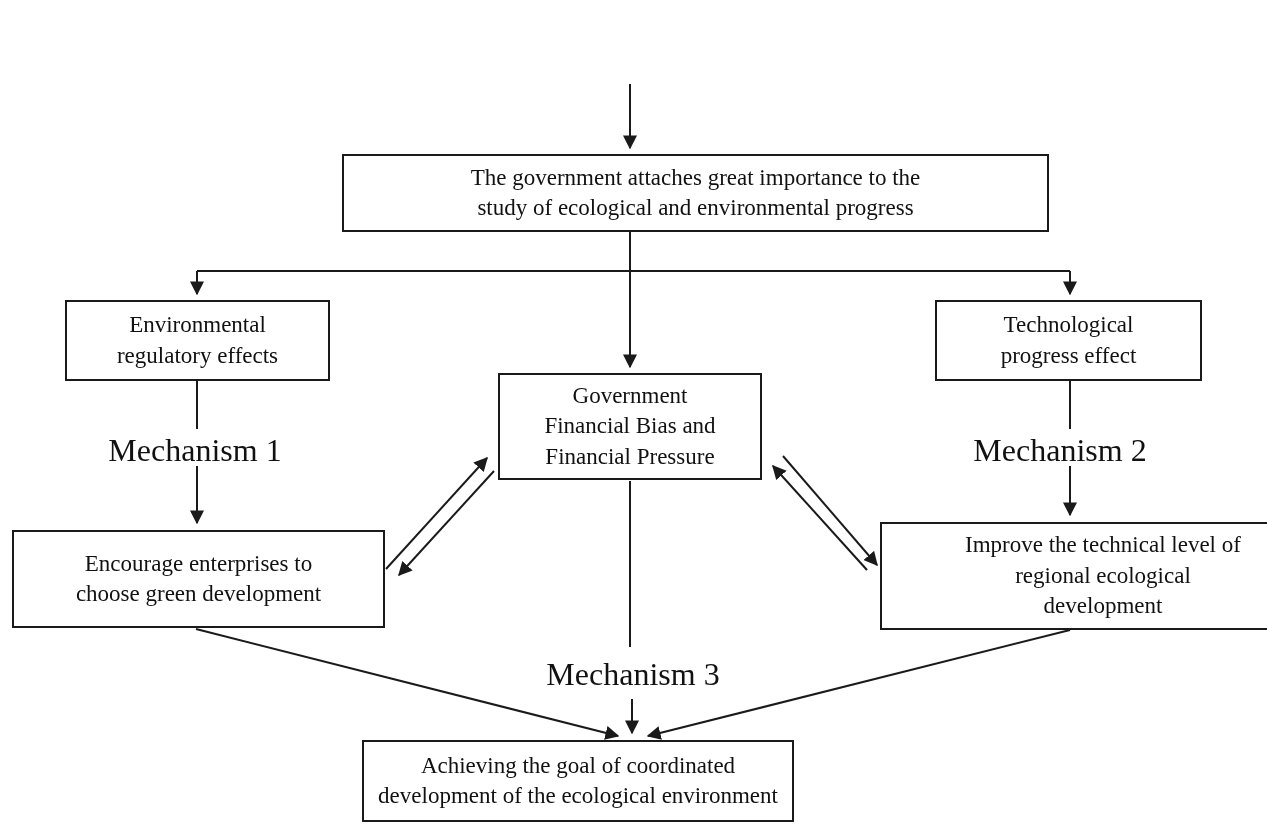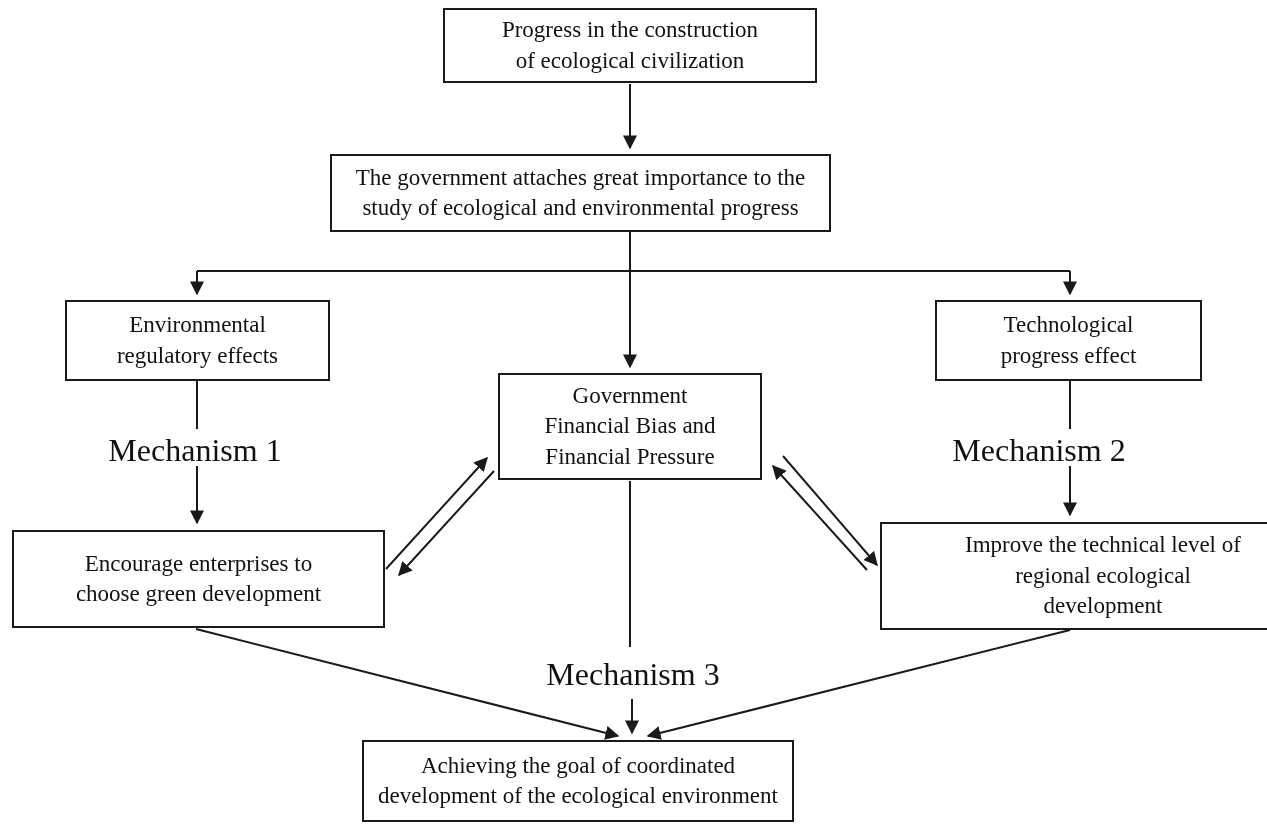--- a/index.html
+++ b/index.html
@@ -70,24 +70,22 @@
     <line x1="867" y1="570" x2="773" y2="466" marker-end="url(#arrow)"></line>
     <line x1="783" y1="456" x2="877" y2="565" marker-end="url(#arrow)"></line>
 
     <line x1="630" y1="481" x2="630" y2="647"></line>
     <line x1="632" y1="699" x2="632" y2="733" marker-end="url(#arrow)"></line>
 
     <line x1="196" y1="629" x2="618" y2="736" marker-end="url(#arrow)"></line>
     <line x1="1070" y1="630" x2="648" y2="736" marker-end="url(#arrow)"></line>
   </svg>
 
-  <div class="node" style="left:443px; top:8px; width:374px; height:75px;">Progress in the construction
-of ecological civilization</div>
 
-  <div class="node" style="left:330px; top:154px; width:501px; height:78px;">The government attaches great importance to the
+  <div class="node" style="left:342px; top:154px; width:707px; height:78px;">The government attaches great importance to the
 study of ecological and environmental progress</div>
 
   <div class="node" style="left:65px; top:300px; width:265px; height:81px;">Environmental
 regulatory effects</div>
 
   <div class="node" style="left:498px; top:373px; width:264px; height:107px;">Government
 Financial Bias and
 Financial Pressure</div>
 
   <div class="node" style="left:935px; top:300px; width:267px; height:81px;">Technological
@@ -98,17 +96,17 @@
 
   <div class="node" style="left:880px; top:522px; width:446px; height:108px;">Improve the technical level of
 regional ecological
 development</div>
 
   <div class="node" style="left:362px; top:740px; width:432px; height:82px;">Achieving the goal of coordinated
 development of the ecological environment</div>
 
   <div class="edge-label" style="left:105px; top:432px; width:180px;">Mechanism 1</div>
 
-  <div class="edge-label" style="left:949px; top:432px; width:180px;">Mechanism 2</div>
+  <div class="edge-label" style="left:970px; top:432px; width:180px;">Mechanism 2</div>
 
   <div class="edge-label" style="left:543px; top:656px; width:180px;">Mechanism 3</div>
 
 </div>
 
 </body></html>

